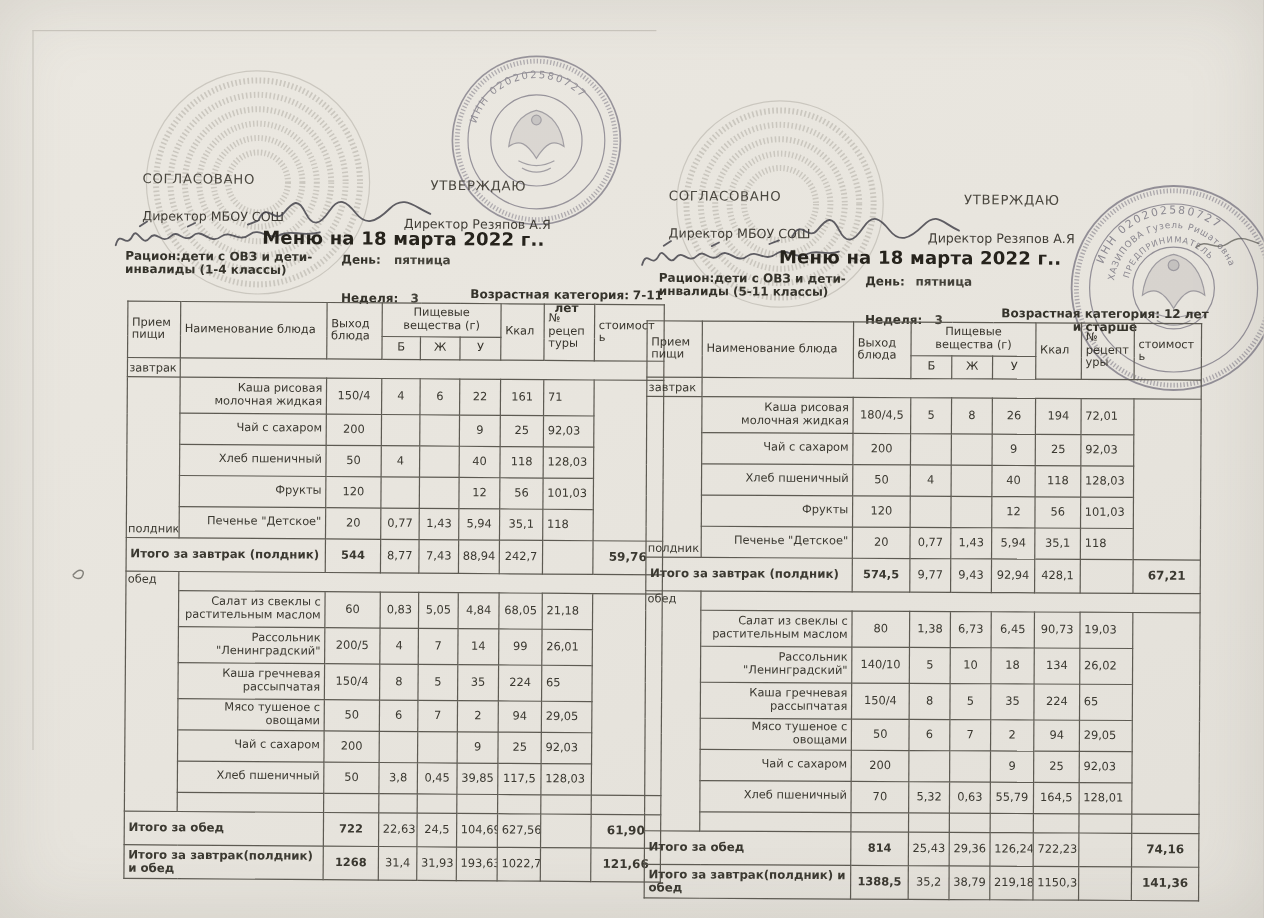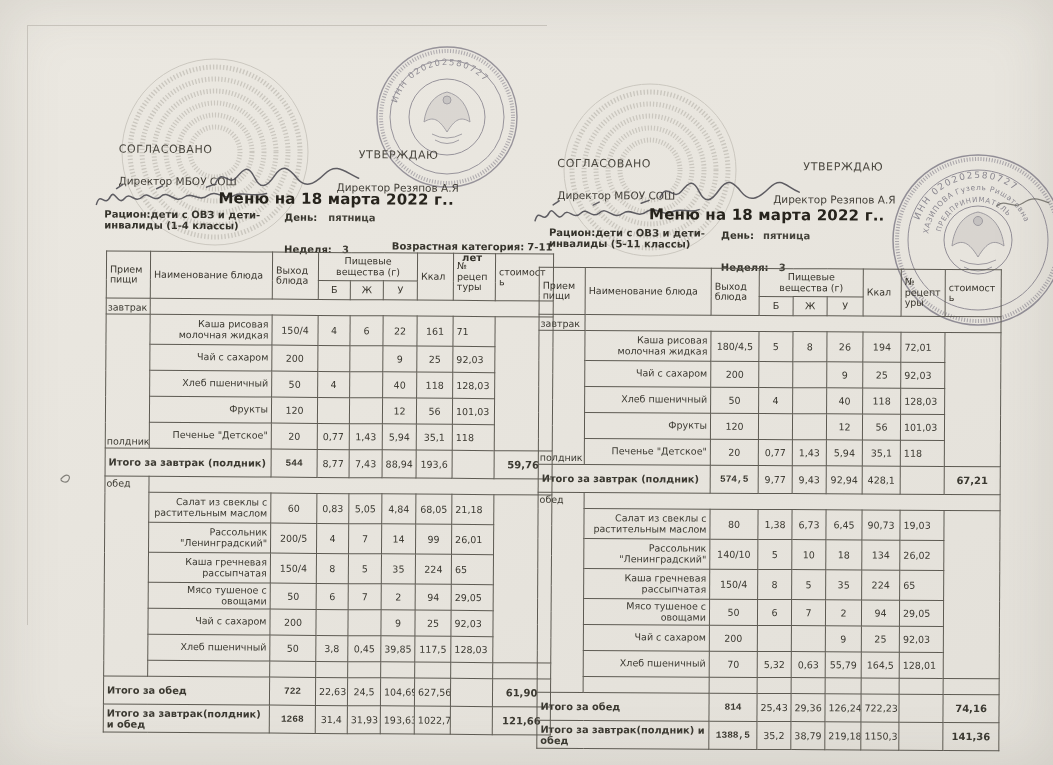--- a/index.html
+++ b/index.html
@@ -45,21 +45,21 @@
   .menu-table tr.r-sec{height:16px;}
   .menu-table tr.r-spacer{height:16px;}
   .menu-table tr.r-total{height:28px;}
   .menu-table td.name{text-align:right;line-height:1.1;}
   .menu-table td.num{text-align:center;}
   .menu-table td.rec{text-align:left;}
   .menu-table td.cost{text-align:center;font-weight:bold;font-size:10px;}
   .menu-table td.meal-label{vertical-align:bottom;padding:1px 1px;}
   .menu-table td.meal-label.v-top{vertical-align:top;}
   .menu-table td.total-label{font-weight:bold;font-size:9.8px;}
-  .menu-table td.bnum{font-weight:bold;font-family:Liberation Mono, monospace;}
+  .menu-table td.bnum{font-weight:bold;}
 
   svg.sig path{stroke:#45444c;stroke-width:1.5;fill:none;stroke-linecap:round;opacity:.85;}
   svg.mark path{stroke:#56544e;stroke-width:1.2;fill:none;stroke-linecap:round;opacity:.7;}
 
   .stampbox{position:absolute;pointer-events:none;}
   .faint{opacity:.55;}
 </style>
 </head>
 <body>
 
@@ -243,21 +243,21 @@
             <td class="num">5,94</td>
             <td class="num">35,1</td>
             <td class="rec">118</td>
           </tr>
           <tr class="r-total">
             <td class="total-label" colspan="2">Итого за завтрак (полдник)</td>
             <td class="num bnum">544</td>
             <td class="num">8,77</td>
             <td class="num">7,43</td>
             <td class="num">88,94</td>
-            <td class="num">193,6</td>
+            <td class="num">242,7</td>
             <td class="rec"></td>
             <td class="cost">59,76</td>
           </tr>
           <tr class="r-sec">
             <td class="meal-label v-top" rowspan="8">обед</td>
             <td class="empty" colspan="8"></td>
           </tr>
           <tr class="r-first">
             <td class="name">Салат из свеклы с растительным маслом</td>
             <td class="num">60</td>
@@ -359,20 +359,24 @@
     </svg>
     <span class="lbl" style="left:272px;top:20px">УТВЕРЖДАЮ</span>
     <span class="role" style="left:242px;top:53px">Директор Резяпов А.Я</span>
     <span class="title" style="left:118px;top:66px">Меню на 18 марта 2022 г..</span>
 
     <div class="meta b" style="left:18px;top:88px;width:172px;position:absolute">Рацион:дети с ОВЗ и дети-инвалиды (5-11 классы)</div>
     <span class="meta b" style="left:190px;top:90px">День:</span>
     <span class="meta v" style="left:232px;top:90px">пятница</span>
     <span class="meta b" style="left:190px;top:122px">Неделя:</span>
     <span class="meta v" style="left:248px;top:122px">3</span>
+    <div class="meta" style="left:300px;top:116px;width:180px;position:absolute;text-align:center">
+      <span class="b">Возрастная категория:</span>
+      <span class="b">12 лет и старше</span>
+    </div>
 
     <table class="menu-table" style="left:8px;top:128px;width:462px">
       <colgroup>
         <col style="width:46px">
           <col style="width:126px">
           <col style="width:48px">
         <col style="width:34px">
           <col style="width:34px">
           <col style="width:36px">
         <col style="width:38px">

